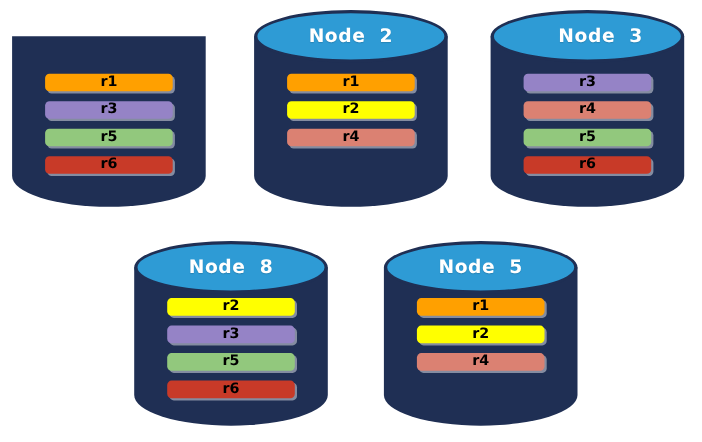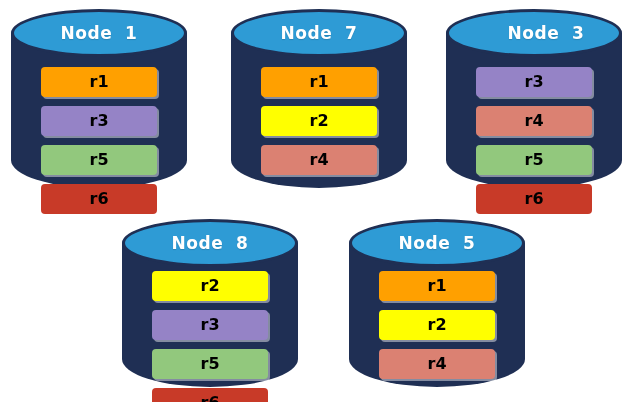--- a/index.html
+++ b/index.html
@@ -42,48 +42,45 @@
     color:#FFFFFF;font-weight:bold;font-size:17px;
     white-space:pre;letter-spacing:0.5px;
     text-shadow:0 1px 1px rgba(0,0,0,0.15);
   }
   .bars{
     position:absolute;left:30px;right:30px;top:58px;
     display:flex;flex-direction:column;gap:9px;z-index:3;
   }
   .pos-4 .bars,.pos-5 .bars{top:52px;}
   .bar{
-    height:30px;border-radius:4px;
+    height:16px;border-radius:4px;
     display:flex;align-items:center;justify-content:center;
-    font-size:16px;font-weight:bold;color:#000;line-height:14px;
+    font-size:13px;font-weight:bold;color:#000;line-height:14px;
     box-shadow:2px 2px 0 rgba(255,255,255,0.45);
   }
 </style>
 </head>
 <body>
 
 <div class="canvas">
 
     <div class="cylinder pos-1">
       <div class="cyl-body"></div>
-      <div class="cyl-top">
-        <span class="node-title" style="color: rgb(255, 255, 255);">Node  1</span>
-      </div>
       <div class="bars">
         <div class="bar" style="background: rgb(255, 160, 0); color: rgb(0, 0, 0);">r1</div>
         <div class="bar" style="background: rgb(149, 131, 198); color: rgb(0, 0, 0);">r3</div>
         <div class="bar" style="background: rgb(146, 200, 125); color: rgb(0, 0, 0);">r5</div>
         <div class="bar" style="background: rgb(200, 58, 40); color: rgb(0, 0, 0);">r6</div>
       </div>
     </div>
 
     <div class="cylinder pos-2">
       <div class="cyl-body"></div>
       <div class="cyl-top">
-        <span class="node-title" style="color: rgb(255, 255, 255);">Node  7</span>
+        <span class="node-title" style="color: rgb(255, 255, 255);">Node  2</span>
       </div>
       <div class="bars">
         <div class="bar" style="background: rgb(255, 160, 0); color: rgb(0, 0, 0);">r1</div>
         <div class="bar" style="background: rgb(255, 255, 0); color: rgb(0, 0, 0);">r2</div>
         <div class="bar" style="background: rgb(219, 129, 114); color: rgb(0, 0, 0);">r4</div>
       </div>
     </div>
 
     <div class="cylinder pos-3">
       <div class="cyl-body"></div>

